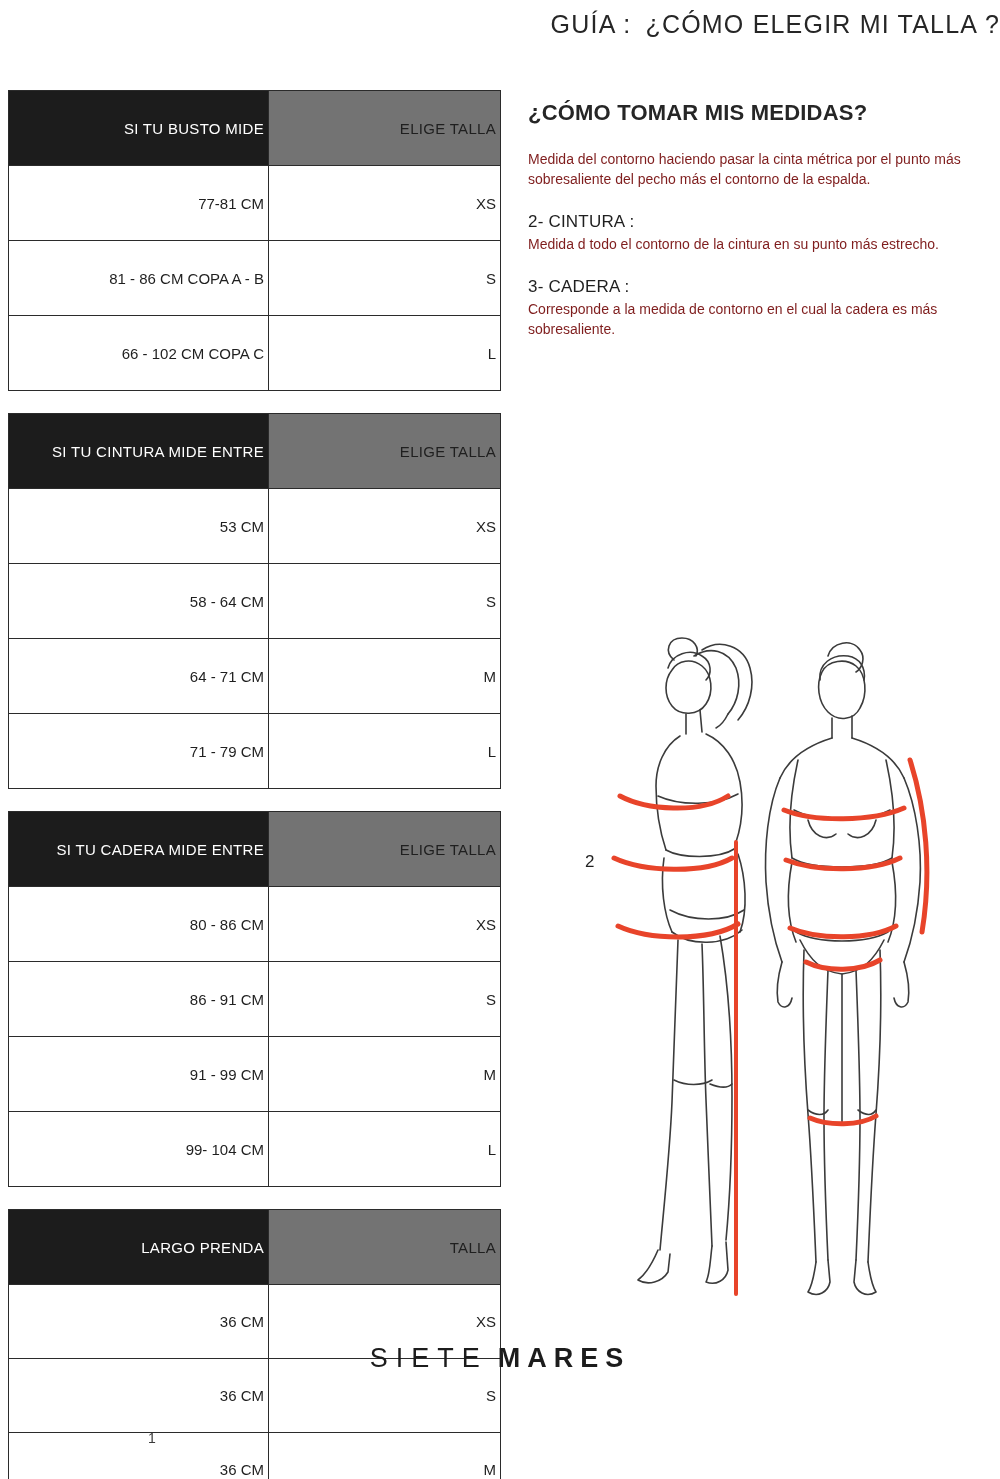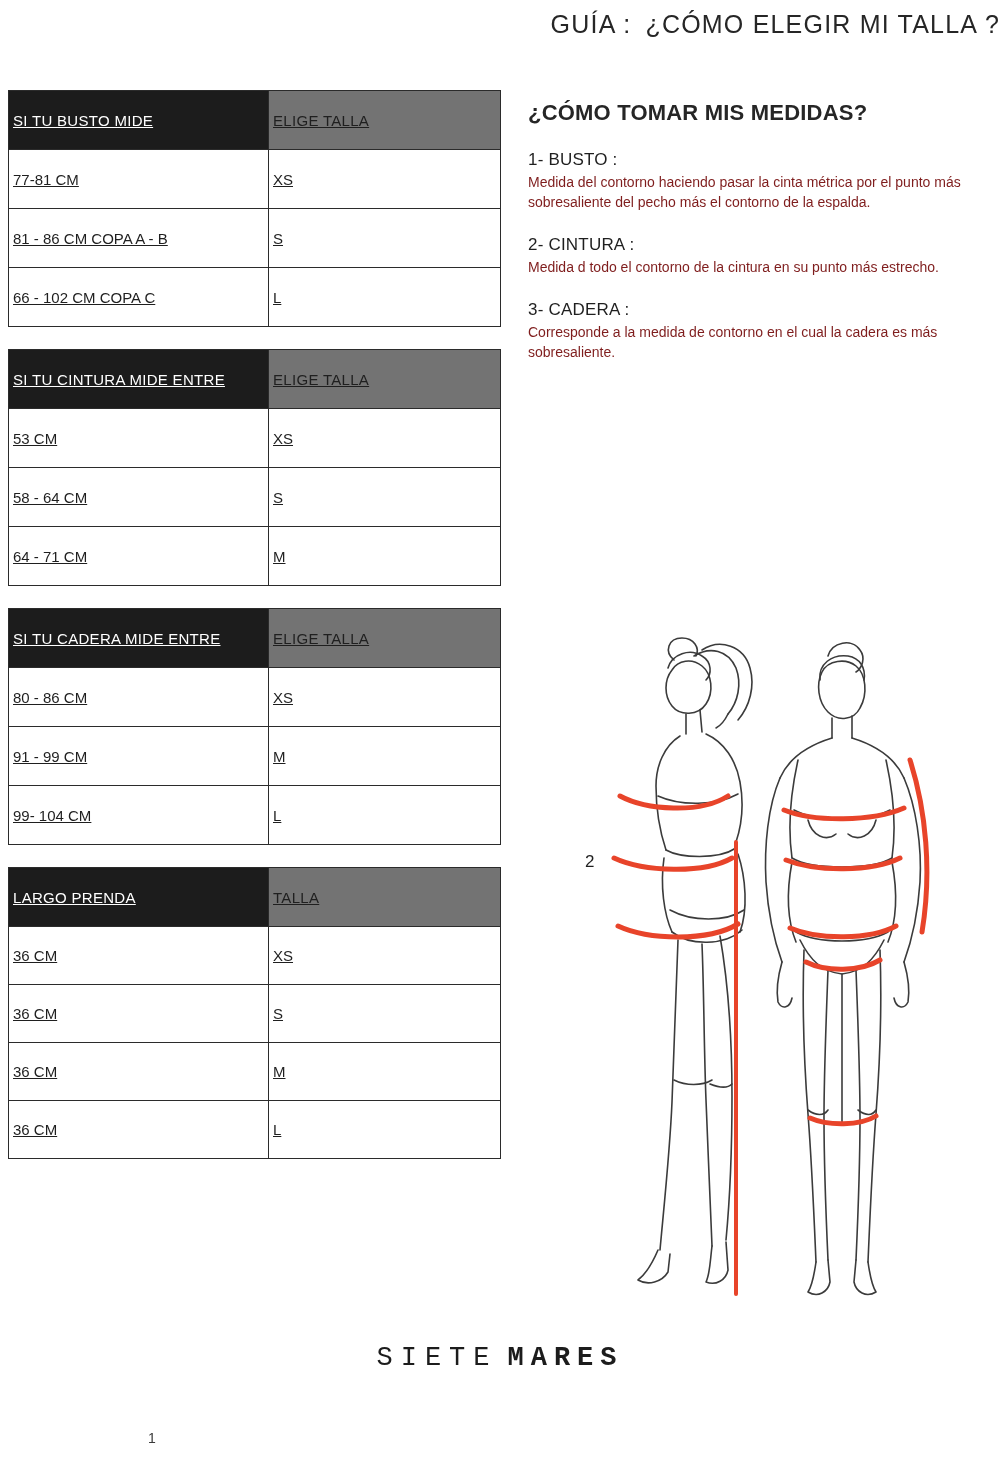--- a/index.html
+++ b/index.html
@@ -42,27 +42,26 @@
     width: 492px;
   }
   table.size-table {
     border-collapse: collapse;
     width: 492px;
     table-layout: fixed;
     margin-bottom: 22px;
   }
   table.size-table th, table.size-table td {
     border: 1px solid #2b2b2b;
-    text-align: left;
+    text-align: right;
     font-size: 15px;
     font-weight: 400;
     color: #1f1f1f;
     height: 58px;
-    padding: 0 4px;
-    text-decoration: underline;
+    padding: 8px 4px;
   }
   table.size-table th.head-dark {
     background: #1c1c1c;
     color: #ffffff;
     font-weight: 400;
     letter-spacing: 0.3px;
     font-size: 15px;
   }
   table.size-table th.head-light {
     background: #737373;
@@ -122,21 +121,20 @@
 
   
   .brand {
     position: absolute;
     top: 1343px;
     left: 0;
     width: 1000px;
     text-align: center;
     font-size: 27px;
     color: #1c1c1c;
-    font-family: Liberation Mono, monospace;
   }
   .brand .b1 { letter-spacing: 8px; font-weight: 300; }
   .brand .b2 { letter-spacing: 7px; font-weight: 700; margin-left: 10px; }
   .page-num {
     position: absolute;
     left: 148px;
     top: 1430px;
     font-size: 14px;
     color: #3a3a3a;
   }
@@ -196,40 +194,48 @@
           <td>XS</td>
         </tr>
         <tr>
           <td>58 - 64 CM</td>
           <td>S</td>
         </tr>
         <tr>
           <td>64 - 71 CM</td>
           <td>M</td>
         </tr>
+        <tr>
+          <td>71 - 79 CM</td>
+          <td>L</td>
+        </tr>
       </tbody>
     </table>
 
     <table class="size-table">
       <colgroup>
           <col class="c1">
           <col class="c2">
         </colgroup>
       <thead>
         <tr>
           <th class="head-dark">SI TU CADERA MIDE ENTRE</th>
           <th class="head-light">ELIGE TALLA</th>
         </tr>
       </thead>
       <tbody>
         <tr>
           <td>80 - 86 CM</td>
           <td>XS</td>
         </tr>
         <tr>
+          <td>86 - 91 CM</td>
+          <td>S</td>
+        </tr>
+        <tr>
           <td>91 - 99 CM</td>
           <td>M</td>
         </tr>
         <tr>
           <td>99- 104 CM</td>
           <td>L</td>
         </tr>
       </tbody>
     </table>
 
@@ -263,21 +269,20 @@
         </tr>
       </tbody>
     </table>
 
   </div>
 
   <div class="right-col">
     <div class="right-heading">¿CÓMO TOMAR MIS MEDIDAS?</div>
 
     <div class="blk">
-      <div class="blk-title">1- BUSTO :</div>
       <div class="blk-body">Medida del contorno haciendo pasar la cinta métrica por el punto más sobresaliente del pecho más  el contorno de la espalda.</div>
     </div>
 
     <div class="blk">
       <div class="blk-title">2- CINTURA :</div>
       <div class="blk-body">Medida d todo el contorno de la cintura en su punto más estrecho.</div>
     </div>
 
     <div class="blk">
       <div class="blk-title">3- CADERA :</div>

